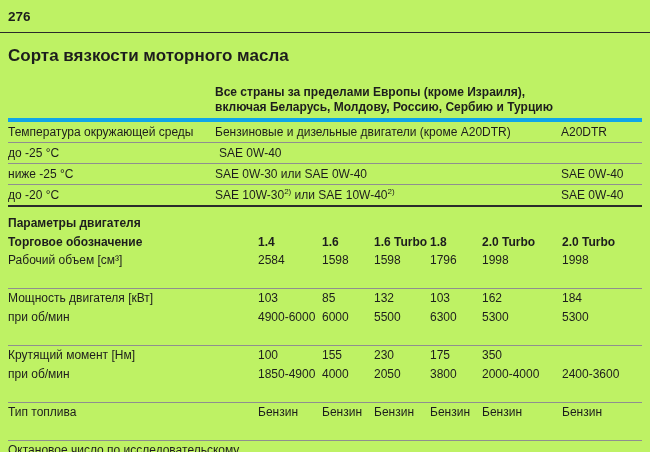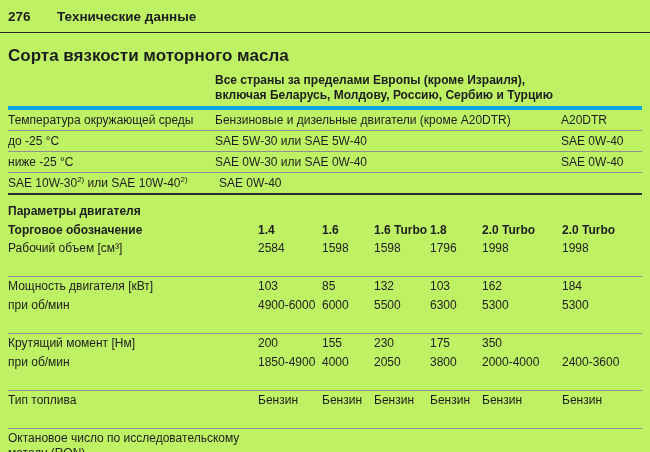--- a/index.html
+++ b/index.html
@@ -17,21 +17,21 @@
     display: flex; align-items: baseline;
     padding: 9px 8px 8px 8px;
     border-bottom: 1px solid #2a2a2a;
     margin: 0 0 0 0;
   }
   .page-num { font-weight: bold; font-size: 13.5px; width: 49px; }
   .page-title { font-weight: bold; font-size: 13.5px; }
 
   
   .oil-heading { margin: 13px 8px 0 8px; font-weight: bold; font-size: 17px; }
-  .region-header { margin: 7px 8px 0 215px; font-weight: bold; font-size: 12px; line-height: 15px; }
+  .region-header { margin: 19px 8px 0 215px; font-weight: bold; font-size: 12px; line-height: 15px; }
 
   .oil-table { margin: 3px 8px 0 8px; border-top: 4px solid #0ea5e9; }
   .orow {
     display: grid; grid-template-columns: 207px 342px 1fr;
     padding: 3px 0 3px 0; line-height: 14px; font-size: 12px;
     border-bottom: 1px solid #8f8f8f;
   }
   .orow:last-child { border-bottom: 2px solid #2b2b2b; }
   .orow .c3 { padding-left: 4px; }
 
@@ -55,47 +55,46 @@
   .fn-marker { font-size: 8.5px; width: 17px; flex: 0 0 17px; padding-top: 0px; }
   .fn-text { width: 600px; }
 </style>
 </head>
 <body>
 
 <div class="page">
 
   <div class="page-header">
     <span class="page-num">276</span>
-    <span class="page-title">Технические данные</span>
   </div>
 
   <div class="oil-section">
     <div class="oil-heading">Сорта вязкости моторного масла</div>
     <div class="region-header">
       <div>Все страны за пределами Европы (кроме Израиля),</div>
       <div>включая Беларусь, Молдову, Россию, Сербию и Турцию</div>
     </div>
 
     <div class="oil-table">
       <div class="orow">
         <div class="c1">Температура окружающей среды</div>
         <div class="c2">Бензиновые и дизельные двигатели (кроме A20DTR)</div>
         <div class="c3">A20DTR</div>
       </div>
       <div class="orow">
         <div class="c1">до -25 °C</div>
-        <div class="c2">SAE 5W-30 или SAE 5W-40</div>
         <div class="c3">SAE 0W-40</div>
       </div>
       <div class="orow">
         <div class="c1">ниже -25 °C</div>
         <div class="c2">SAE 0W-30 или SAE 0W-40</div>
         <div class="c3">SAE 0W-40</div>
       </div>
       <div class="orow">
+        <div class="c1">до -20 °C</div>
         <div class="c2"><span>SAE 10W-30</span><sup class="ref">2)</sup><span> или SAE 10W-40</span><sup class="ref">2)</sup></div>
         <div class="c3">SAE 0W-40</div>
       </div>
     </div>
   </div>
 
   <div class="engine-section">
     <div class="engine-heading">Параметры двигателя</div>
 
     <div class="etable">
@@ -136,21 +135,21 @@
         <div class="val">4900-6000</div>
         <div class="val">6000</div>
         <div class="val">5500</div>
         <div class="val">6300</div>
         <div class="val">5300</div>
         <div class="val">5300</div>
       </div>
 
       <div class="erow">
         <div class="lbl">Крутящий момент [Нм]</div>
-        <div class="val">200</div>
+        <div class="val">100</div>
         <div class="val">155</div>
         <div class="val">230</div>
         <div class="val">175</div>
         <div class="val">350</div>
       </div>
 
       <div class="erow sep">
         <div class="lbl">при об/мин</div>
         <div class="val">1850-4900</div>
         <div class="val">4000</div>

